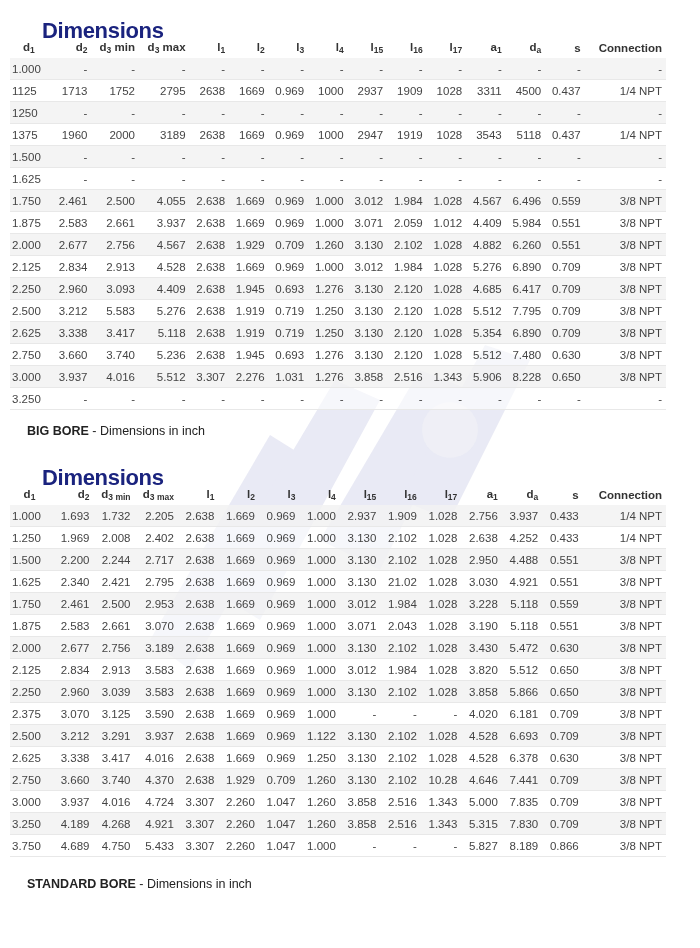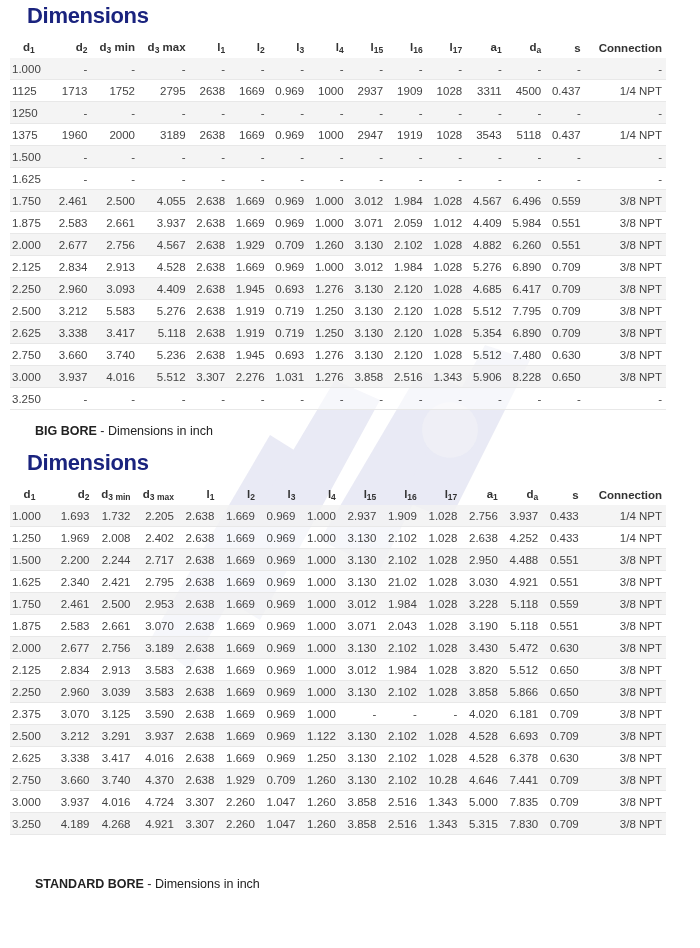--- a/index.html
+++ b/index.html
@@ -6,21 +6,21 @@
   body {
     width: 700px; height: 948px; overflow: hidden; position: relative;
     font-family: "Liberation Sans", sans-serif; color: #333333;
   }
   .watermark {
     position: absolute; left: 150px; top: 340px; width: 420px; height: 360px;
     pointer-events: none; z-index: 0; opacity: 0.55;
   }
   .section { position: relative; z-index: 1; }
   h2 {
-    margin: 0; font-family: "Liberation Sans", sans-serif; font-weight: bold;
+    margin: 15px; font-family: "Liberation Sans", sans-serif; font-weight: bold;
     color: #1a237e; font-size: 22px; letter-spacing: -0.3px;
   }
   #sec-big h2 { position: absolute; left: 27px; top: 3px; }
   #sec-std h2 { position: absolute; left: 27px; top: 450px; }
   table {
     position: absolute; left: 10px; width: 656px; border-collapse: collapse;
     font-size: 11.5px;
   }
   #tbl-big { top: 38px; }
   #tbl-std { top: 485px; }
@@ -33,21 +33,21 @@
     text-align: right; padding: 0 4px 0 0; color: #444;
     border-bottom: 1px solid #e8e8e8; white-space: nowrap;
   }
   #tbl-big td { height: 21px; }
   #tbl-std td { height: 21px; }
   td.first { text-align: left; padding-left: 2px; }
   th.first { text-align: center; }
   tbody tr:nth-child(odd) td { background: rgba(242,242,242,0.85); }
   tbody tr:nth-child(even) td { background: rgba(255,255,255,0.6); }
   .caption {
-    position: absolute; left: 27px; font-size: 12.5px; color: #222; margin-left: 8px;
+    position: absolute; left: 27px; font-size: 12.5px; color: #222;
   }
   .caption b { font-weight: bold; }
   #cap-big { top: 424px; }
   #cap-std { top: 877px; }
 </style>
 </head>
 <body>
 
 <svg class="watermark" viewBox="0 0 420 360">
   <g fill="#c9cbe6" opacity="0.75">
@@ -630,16 +630,33 @@
           <td>1.047</td>
           <td>1.260</td>
           <td>3.858</td>
           <td>2.516</td>
           <td>1.343</td>
           <td>5.315</td>
           <td>7.830</td>
           <td>0.709</td>
           <td>3/8 NPT</td>
         </tr>
+        <tr>
+          <td class="first">3.750</td>
+          <td>4.689</td>
+          <td>4.750</td>
+          <td>5.433</td>
+          <td>3.307</td>
+          <td>2.260</td>
+          <td>1.047</td>
+          <td>1.000</td>
+          <td>-</td>
+          <td>-</td>
+          <td>-</td>
+          <td>5.827</td>
+          <td>8.189</td>
+          <td>0.866</td>
+          <td>3/8 NPT</td>
+        </tr>
       </tbody>
   </table>
   <div class="caption" id="cap-std"><b>STANDARD BORE</b><span> - Dimensions in inch</span></div>
 </div>
 
 </body></html>

